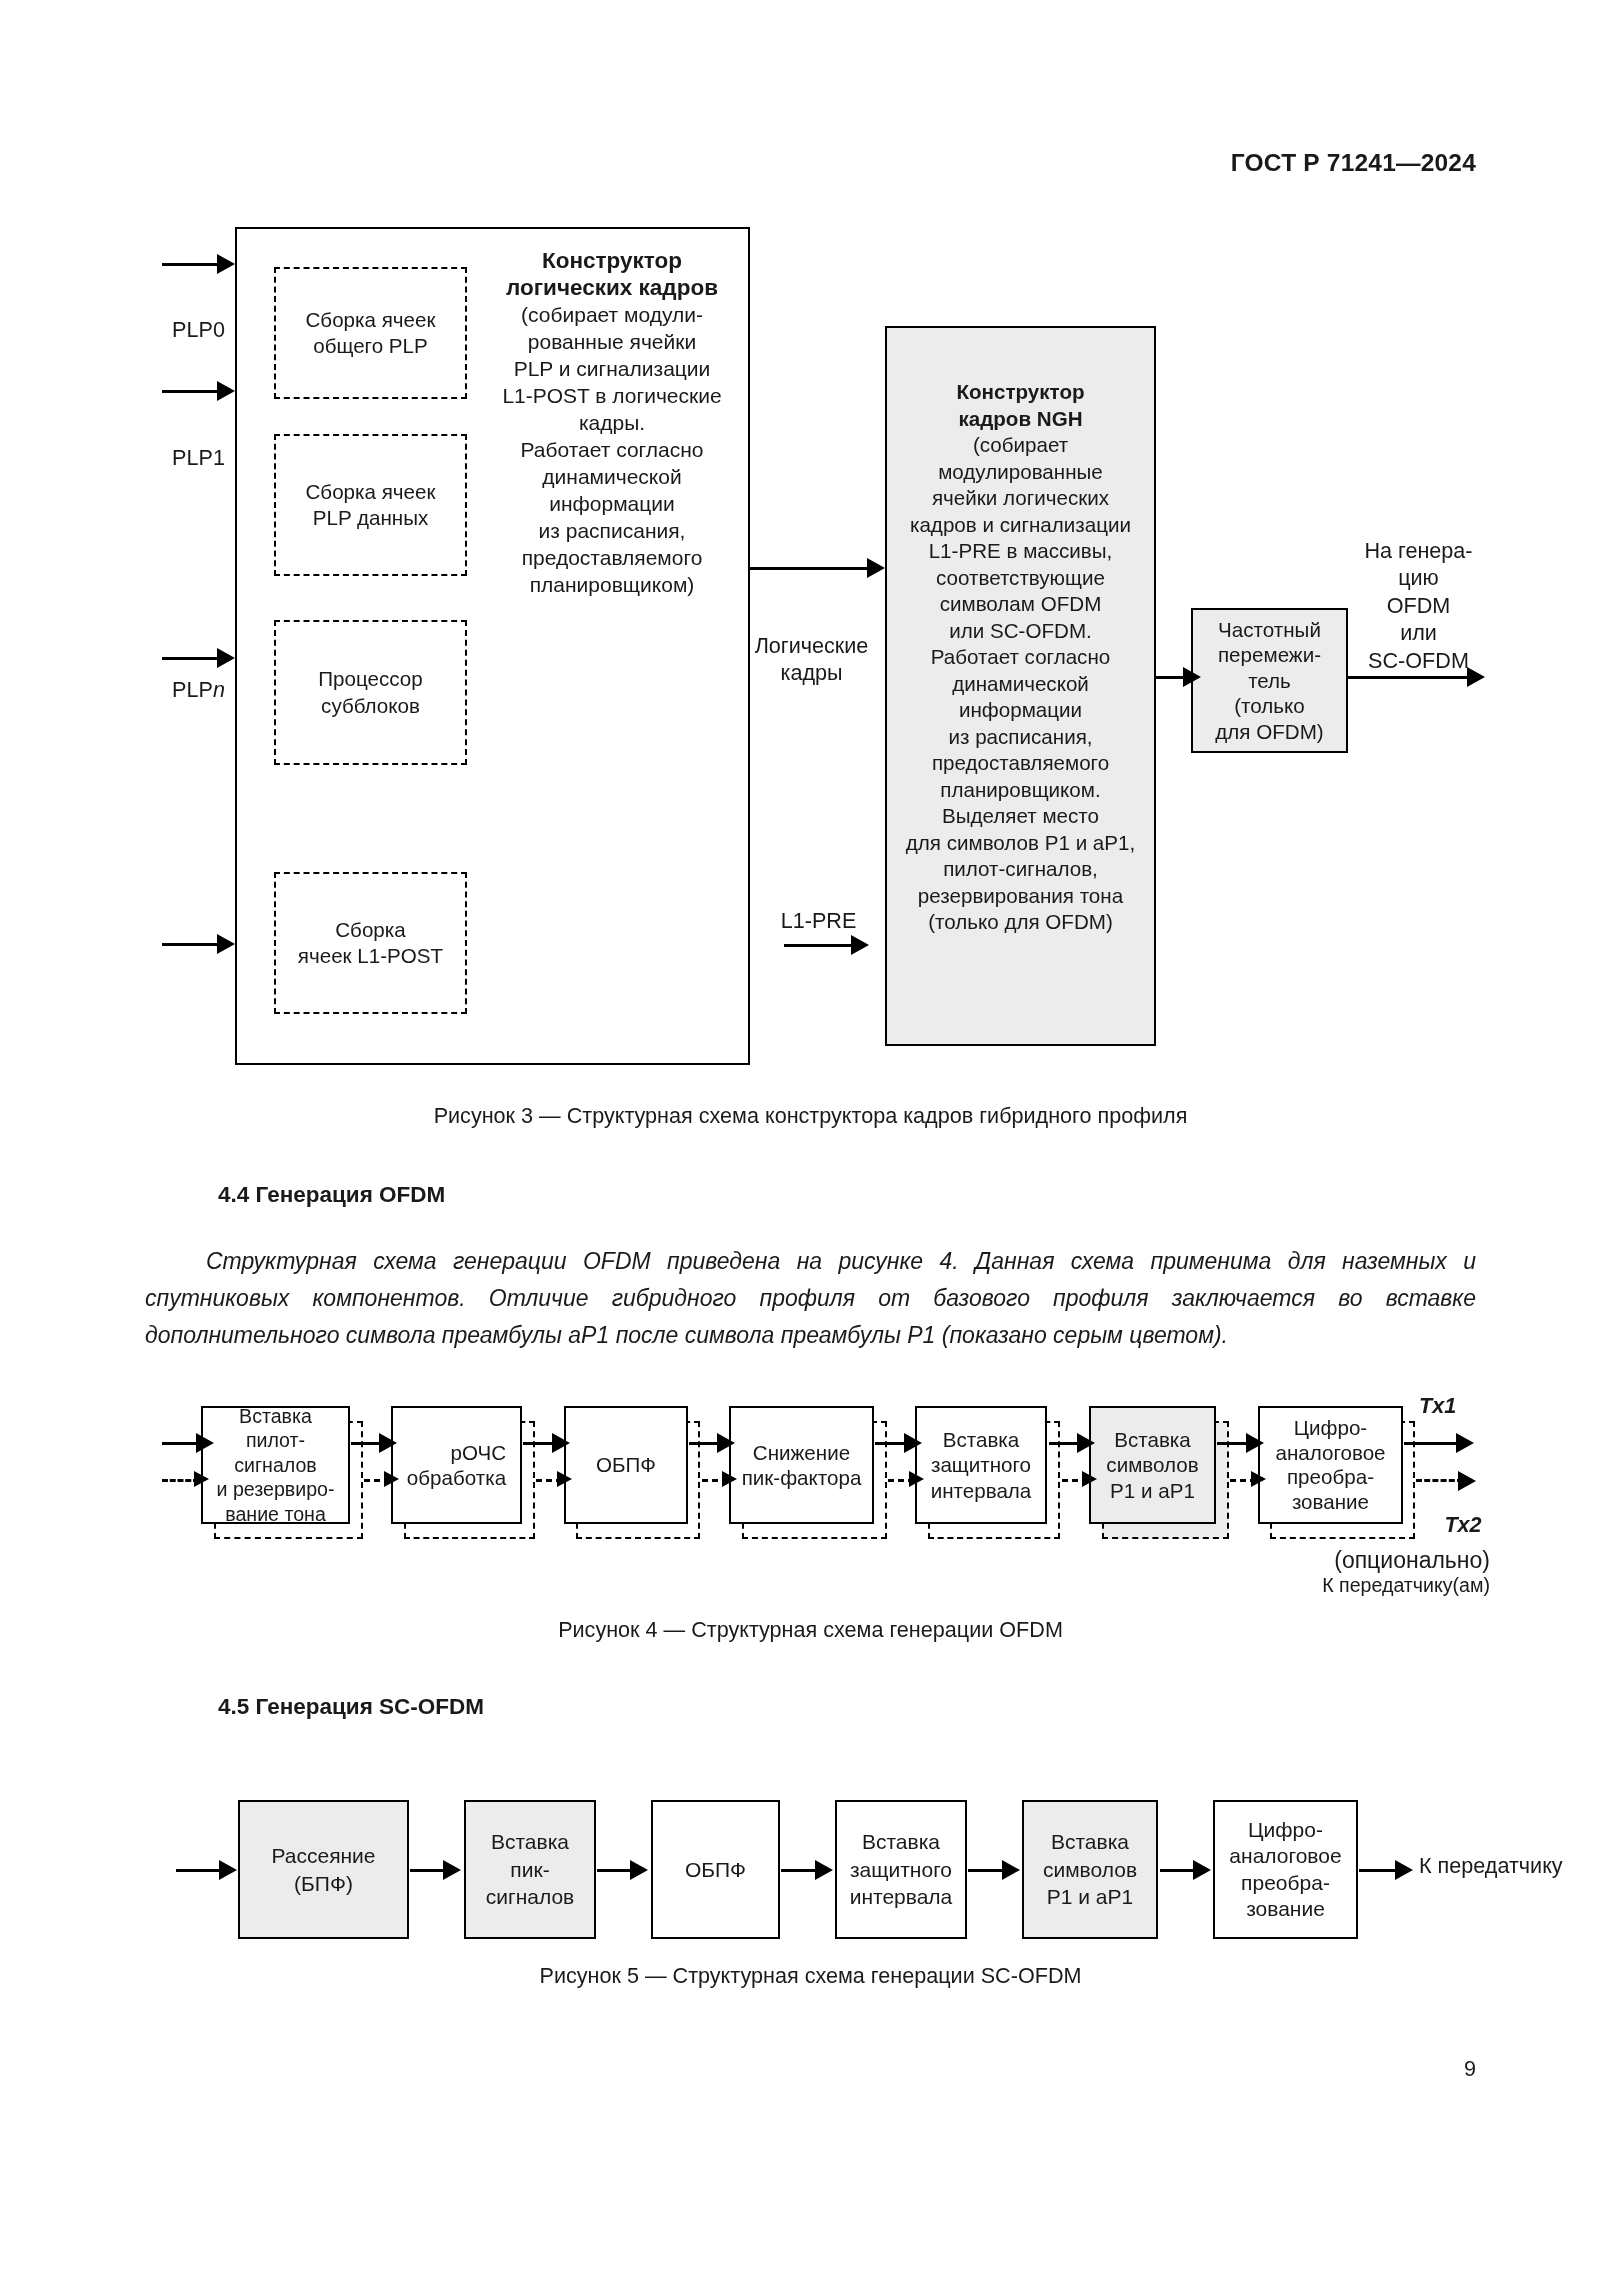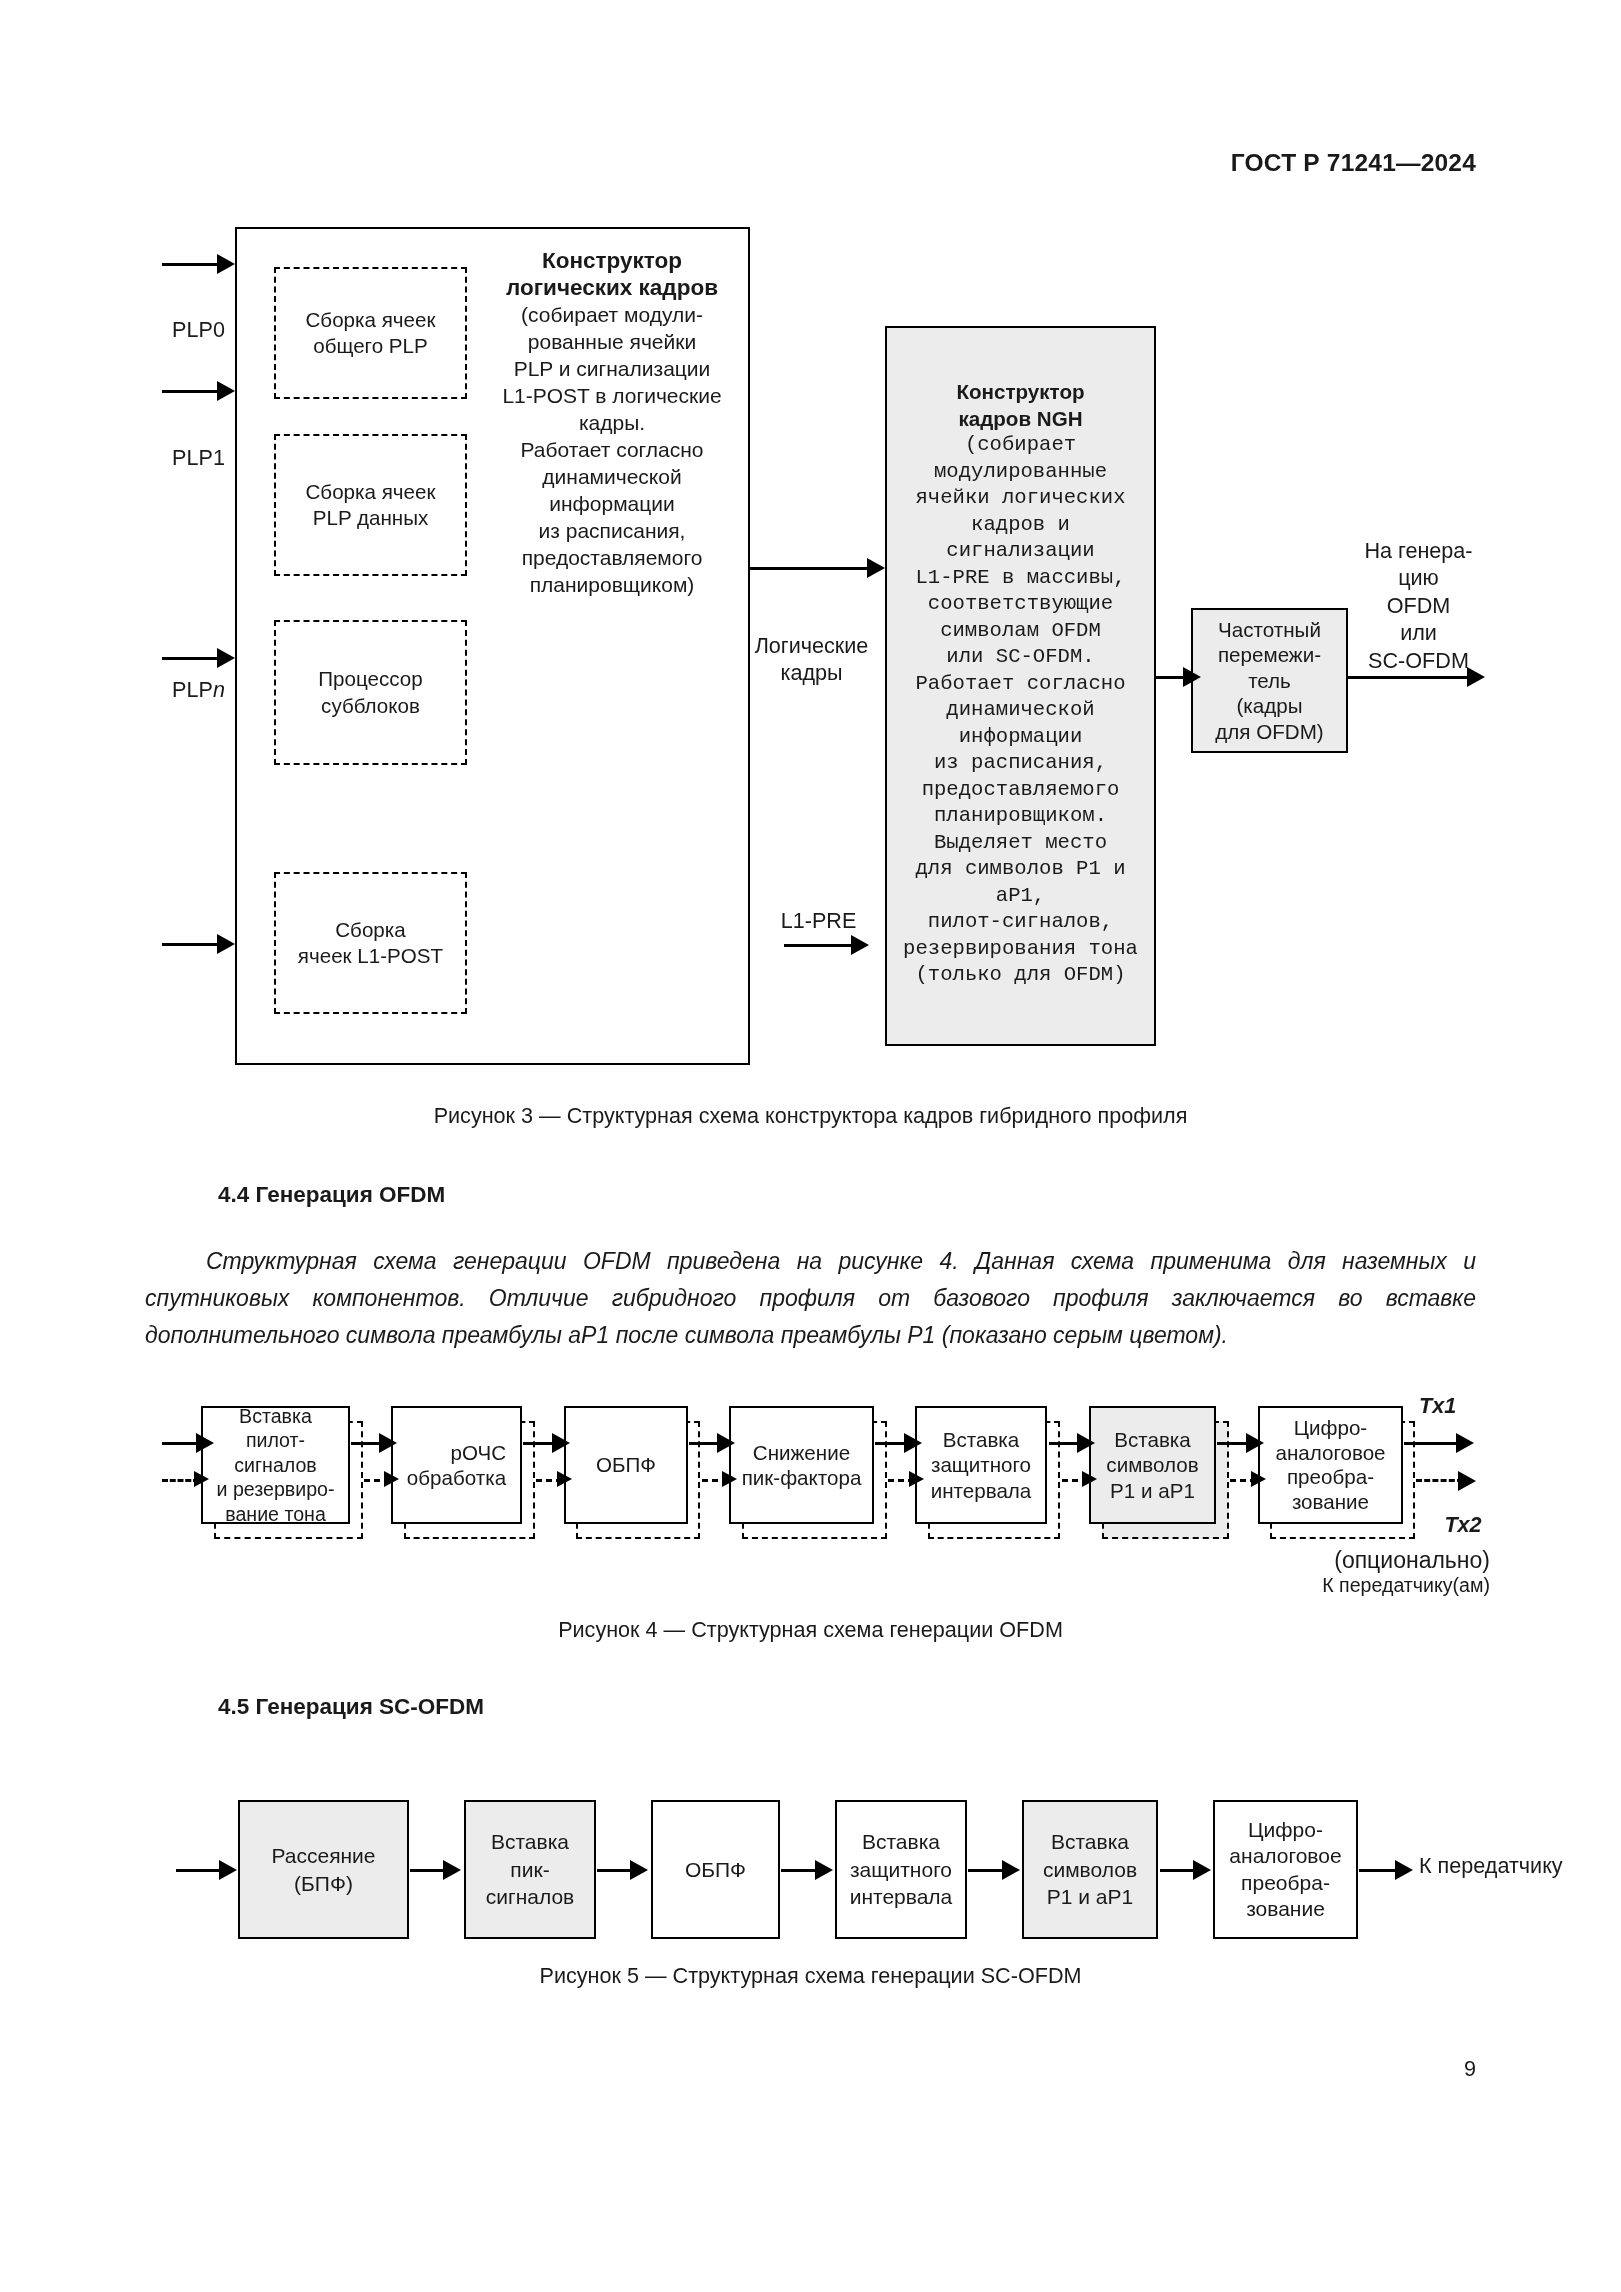--- a/index.html
+++ b/index.html
@@ -138,21 +138,21 @@
 кадры</div>
 
     <div class="plain-label" style="left:755px;top:907px;width:127px;">L1-PRE</div>
     <div class="h-arrow" style="left:784px;top:944px;width:69px;"></div>
     <div class="arrow-head" style="left:851px;top:935px;"></div>
 
     <div class="solid-box grey" style="left:885px;top:326px;width:271px;height:720px;align-items:flex-start;">
       <div class="box-text" style="padding-top:51px;line-height:26.5px;">
         <b>Конструктор</b><br>
         <b>кадров NGH</b>
-        <div style="white-space:pre-line;font-family:Liberation Mono, monospace;">(собирает
+        <div style="white-space:pre-line;">(собирает
 модулированные
 ячейки логических
 кадров и сигнализации
 L1-PRE в массивы,
 соответствующие
 символам OFDM
 или SC-OFDM.
 Работает согласно
 динамической
 информации
@@ -167,21 +167,21 @@
       </div>
     </div>
 
     <div class="h-arrow" style="left:1156px;top:676px;width:35px;"></div>
     <div class="arrow-head" style="left:1183px;top:667px;"></div>
 
     <div class="solid-box grey" style="left:1191px;top:608px;width:157px;height:145px;">
       <div class="box-text" style="white-space:pre-line;line-height:25.5px;">Частотный
 перемежи-
 тель
-(кадры
+(только
 для OFDM)</div>
     </div>
 
     <div class="h-arrow" style="left:1348px;top:676px;width:125px;"></div>
     <div class="arrow-head" style="left:1467px;top:667px;"></div>
     <div class="plain-label" style="left:1323px;top:537px;width:191px;">На генера-
 цию
 OFDM
 или
 SC-OFDM</div>

